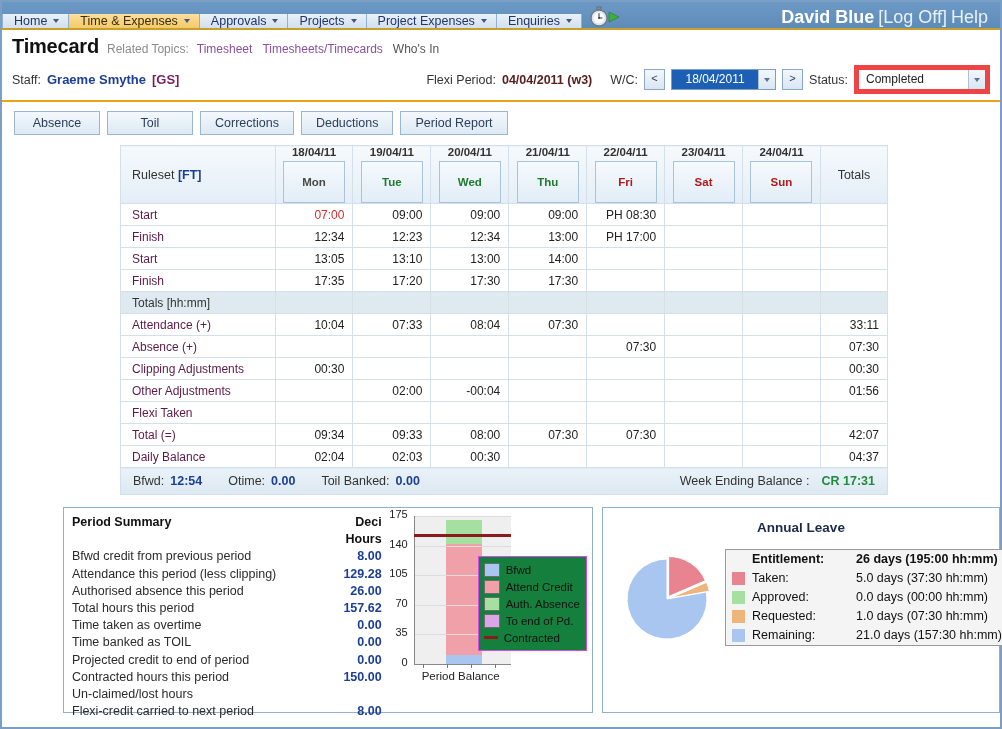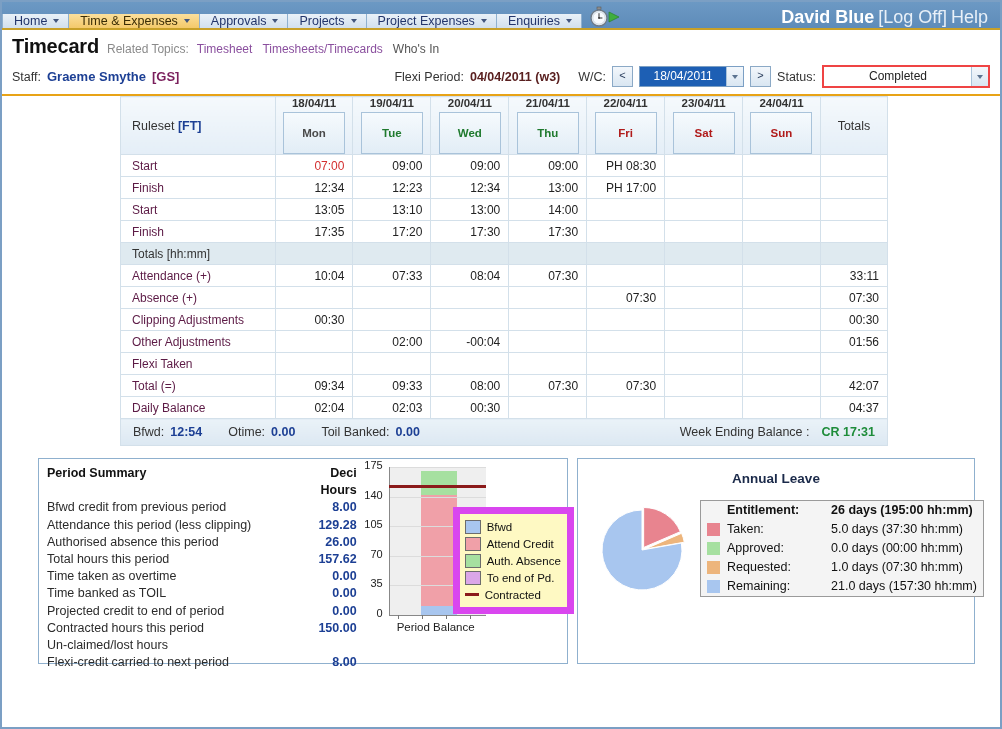--- a/index.html
+++ b/index.html
@@ -133,23 +133,22 @@
     display: flex; align-items: center; justify-content: center;
   }
   .drop-caret {
     width: 0; height: 0;
     border-left: 3.5px solid transparent;
     border-right: 3.5px solid transparent;
     border-top: 4px solid #5c7390;
   }
   .status-combo {
     display: flex; align-items: stretch;
-    border: 2px solid #ef4444; background: #fff; height: 19px;
+    border: 5px solid #ef4444; background: #fff; height: 19px;
     width: 126px;
-    padding-left: 38px;
   }
   .status-combo .val {
     flex: 1; padding-left: 7px;
     font-size: 12px; line-height: 19px; color: #222;
   }
 
   
   .btn-row {
     display: flex; gap: 7px;
     padding: 9px 0 10px 12px;
@@ -231,20 +230,21 @@
   .footline .v { font-weight: bold; color: #1c3f94; margin-right: 26px; }
   .footline .spacer { margin-left: auto; }
   .footline .wk { margin-right: 12px; }
   .footline .cr { font-weight: bold; color: #1e8c3a; }
 
   
   .panels {
     display: flex;
     gap: 9px;
     padding: 12px 0 14px 36px;
+    justify-content: flex-end;
   }
   .panel {
     border: 1px solid #8fb0ce;
     background: #fff;
     box-sizing: border-box;
   }
   .panel-left { width: 530px; height: 206px; display: flex; }
   .panel-right { width: 398px; height: 206px; position: relative; }
 
   
@@ -299,22 +299,22 @@
   .bc-xlabel {
     position: absolute; left: 24px; top: 162px;
     width: 110px; text-align: center;
     font-size: 11.5px; color: #222;
   }
   .bc-ticklines { position: absolute; left: 0; bottom: -4px; width: 100%; height: 4px; }
   .bc-tl { position: absolute; bottom: 0; width: 1px; height: 4px; background: #777; }
   .bc-legend {
     position: absolute;
     left: 96px; top: 48px;
-    background: #fef9c3;
-    border: 7px solid #d946ef;
+    background: #15803d;
+    border: 1px solid #d946ef;
     padding: 4px 6px 4px 5px;
   }
   .lg-row { display: flex; align-items: center; gap: 6px; height: 17px; }
   .lg-sw { width: 14px; height: 12px; border: 1px solid #6c6c6c; }
   .lg-line { width: 14px; height: 3px; background: #8b1a1a; }
   .lg-txt { font-size: 11.5px; color: #111; white-space: nowrap; }
 
   
   .al-title {
     text-align: center; font-weight: bold; font-size: 13.5px;
@@ -416,20 +416,27 @@
       <span>Status:</span>
       <div class="status-combo">
         <div class="val">Completed</div>
         <div class="drop">
             <span class="drop-caret"></span>
           </div>
       </div>
     </div>
   </div>
 
+  <div class="btn-row" id="btnRow">
+      <div class="tbtn">Absence</div>
+      <div class="tbtn">Toil</div>
+      <div class="tbtn">Corrections</div>
+      <div class="tbtn">Deductions</div>
+      <div class="tbtn">Period Report</div>
+    </div>
 
   <div class="tc-wrap">
     <table class="tc">
       <thead>
         <tr class="hdr-row" id="tcHeadRow">
           <th class="ruleset-cell">
             <span>Ruleset</span>
             <b>[FT]</b>
           </th>
         <th class="dayhdr"><span class="date">18/04/11</span><span class="daybtn d-gray">Mon</span></th>

